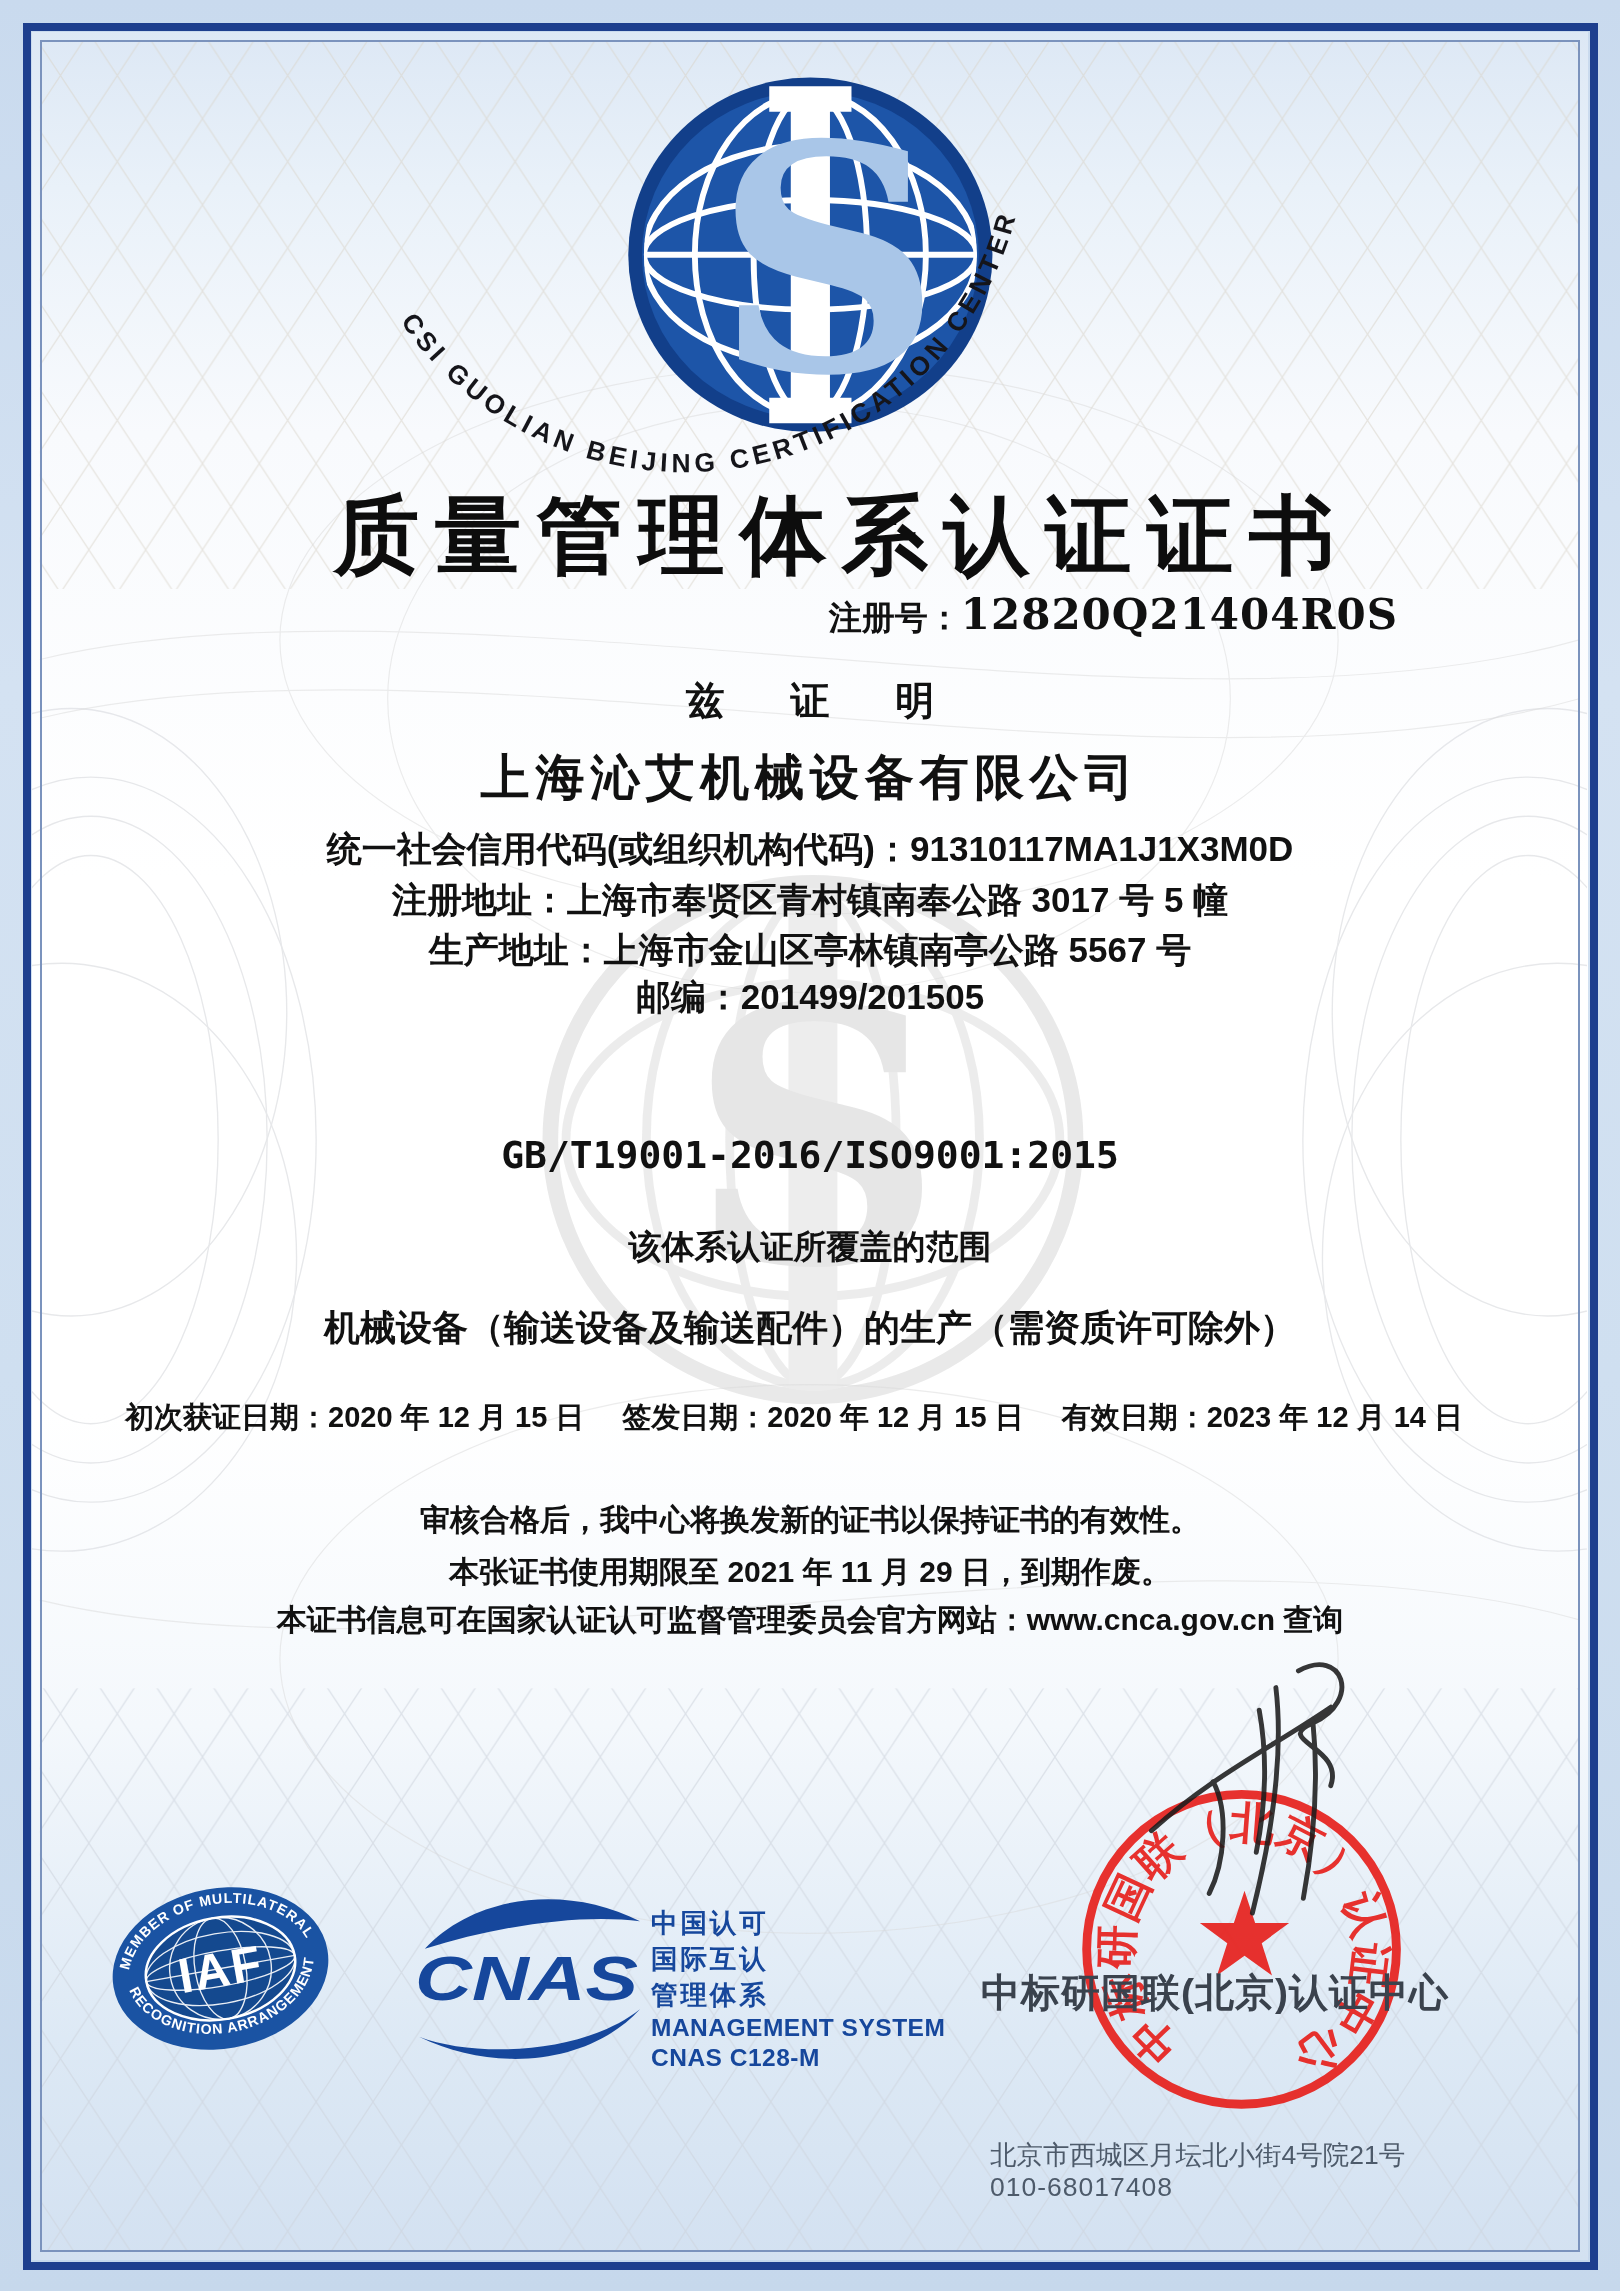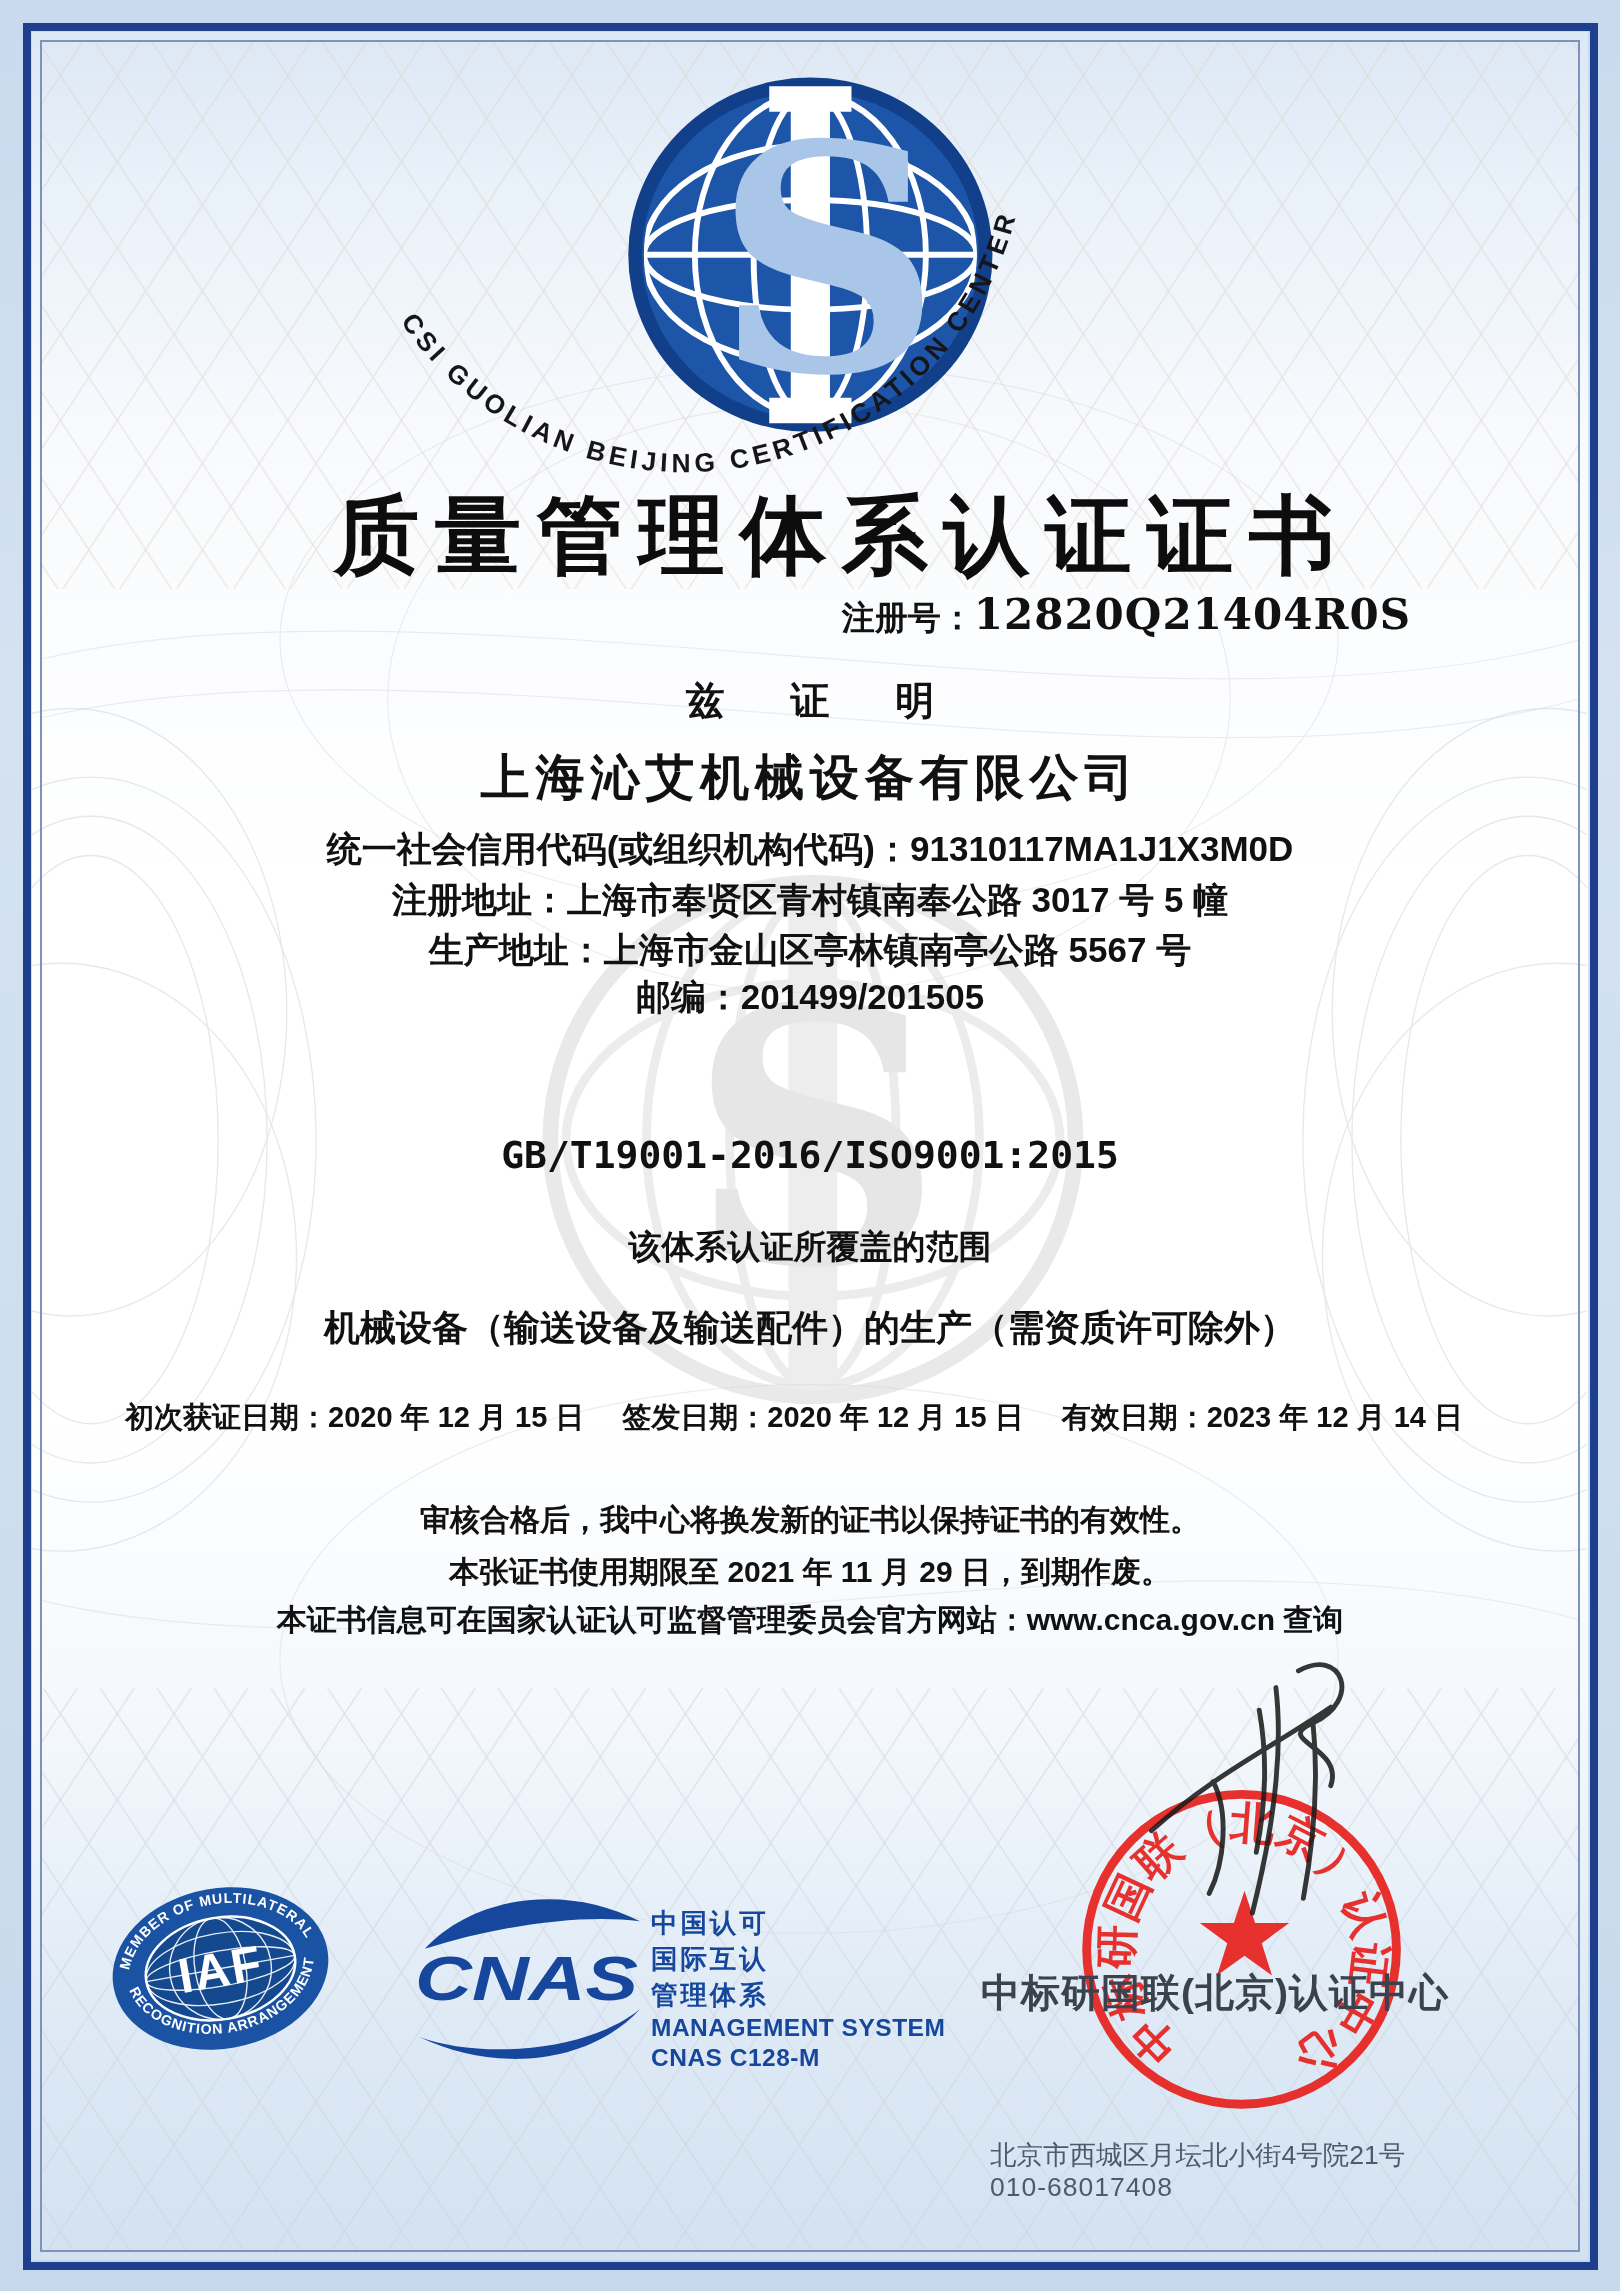--- a/index.html
+++ b/index.html
@@ -8,21 +8,21 @@
         font-family:"Liberation Sans","DejaVu Sans",sans-serif;color:#111;}
   .paper{position:absolute;inset:32px;z-index:0;
         background:linear-gradient(180deg,#dde8f5 0%,#e9f1f9 7%,#f8fafd 18%,#ffffff 38%,#ffffff 62%,#f4f8fc 76%,#dde9f5 90%,#d3e1f1 100%);}
   .bg-svg{position:absolute;inset:32px;z-index:1;width:1555px;height:2227px;}
   .frame{position:absolute;inset:22.5px;border:8.8px solid #1e3f8e;z-index:4;pointer-events:none;}
   .frame-line{position:absolute;inset:40px;border:2px solid #7b93bd;z-index:4;pointer-events:none;}
   .content{position:absolute;inset:0;z-index:2;}
   .abs{position:absolute;}
   .ctr{left:0;right:0;text-align:center;}
   .title{top:478px;font-size:86px;font-weight:900;letter-spacing:15.7px;text-indent:15.7px;color:#0d0d0d;margin-left:48px;}
-  .regline{top:590px;right:209px;font-size:0;white-space:nowrap;}
+  .regline{top:590px;right:222px;font-size:0;white-space:nowrap;}
   .regline .lbl{font-size:33px;font-weight:800;vertical-align:baseline;}
   .regline .val{font-size:42px;font-family:"DejaVu Serif",serif;font-weight:600;letter-spacing:1px;vertical-align:baseline;}
   .certify{top:674px;font-size:39px;font-weight:800;letter-spacing:27.4px;text-indent:27.4px;}
   .company{top:745px;font-size:49px;font-weight:900;letter-spacing:5.9px;}
   .fieldline{font-size:35px;font-weight:800;white-space:nowrap;}
   .f0{top:826px;} .f1{top:877px;} .f2{top:927px;} .f3{top:974px;}
   .conform{top:1053px;font-size:33px;font-weight:800;}
   .standard{top:1133px;font-size:38px;font-weight:800;font-family:"DejaVu Sans Mono","Liberation Mono",monospace;letter-spacing:0px;}
   .scopehead{top:1225px;font-size:33px;font-weight:800;}
   .scope{top:1304px;font-size:36px;font-weight:900;}

